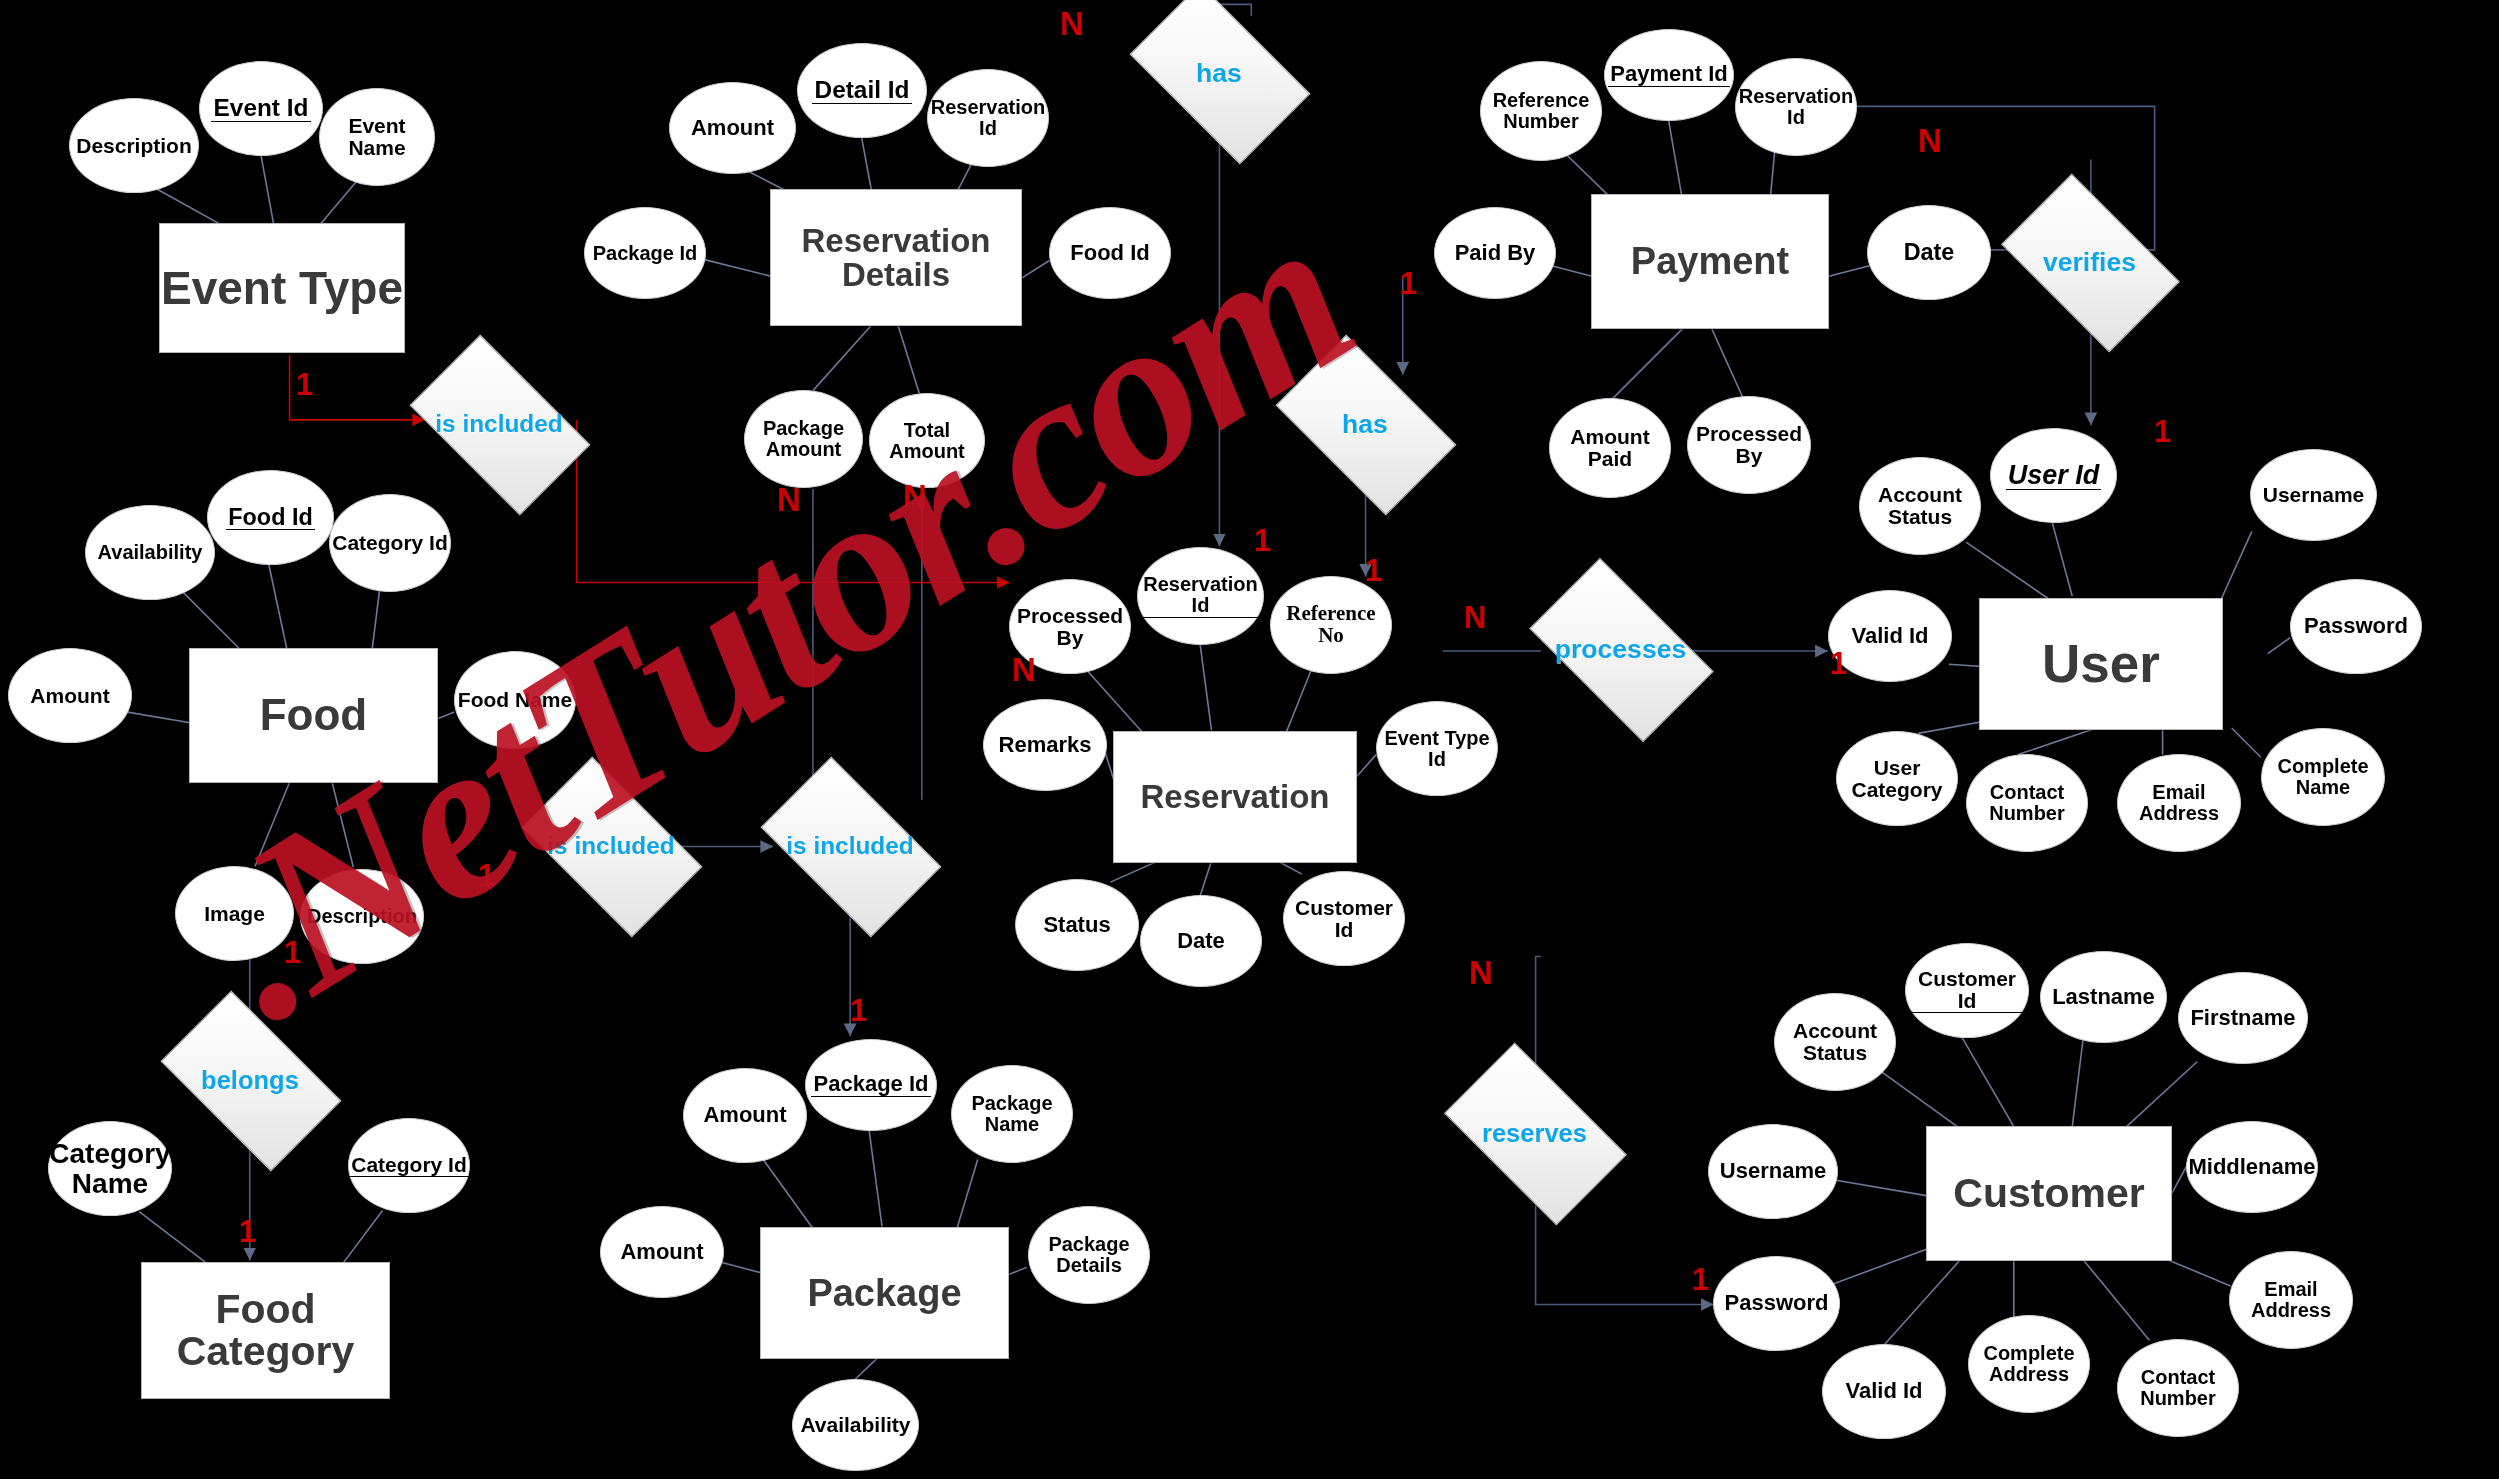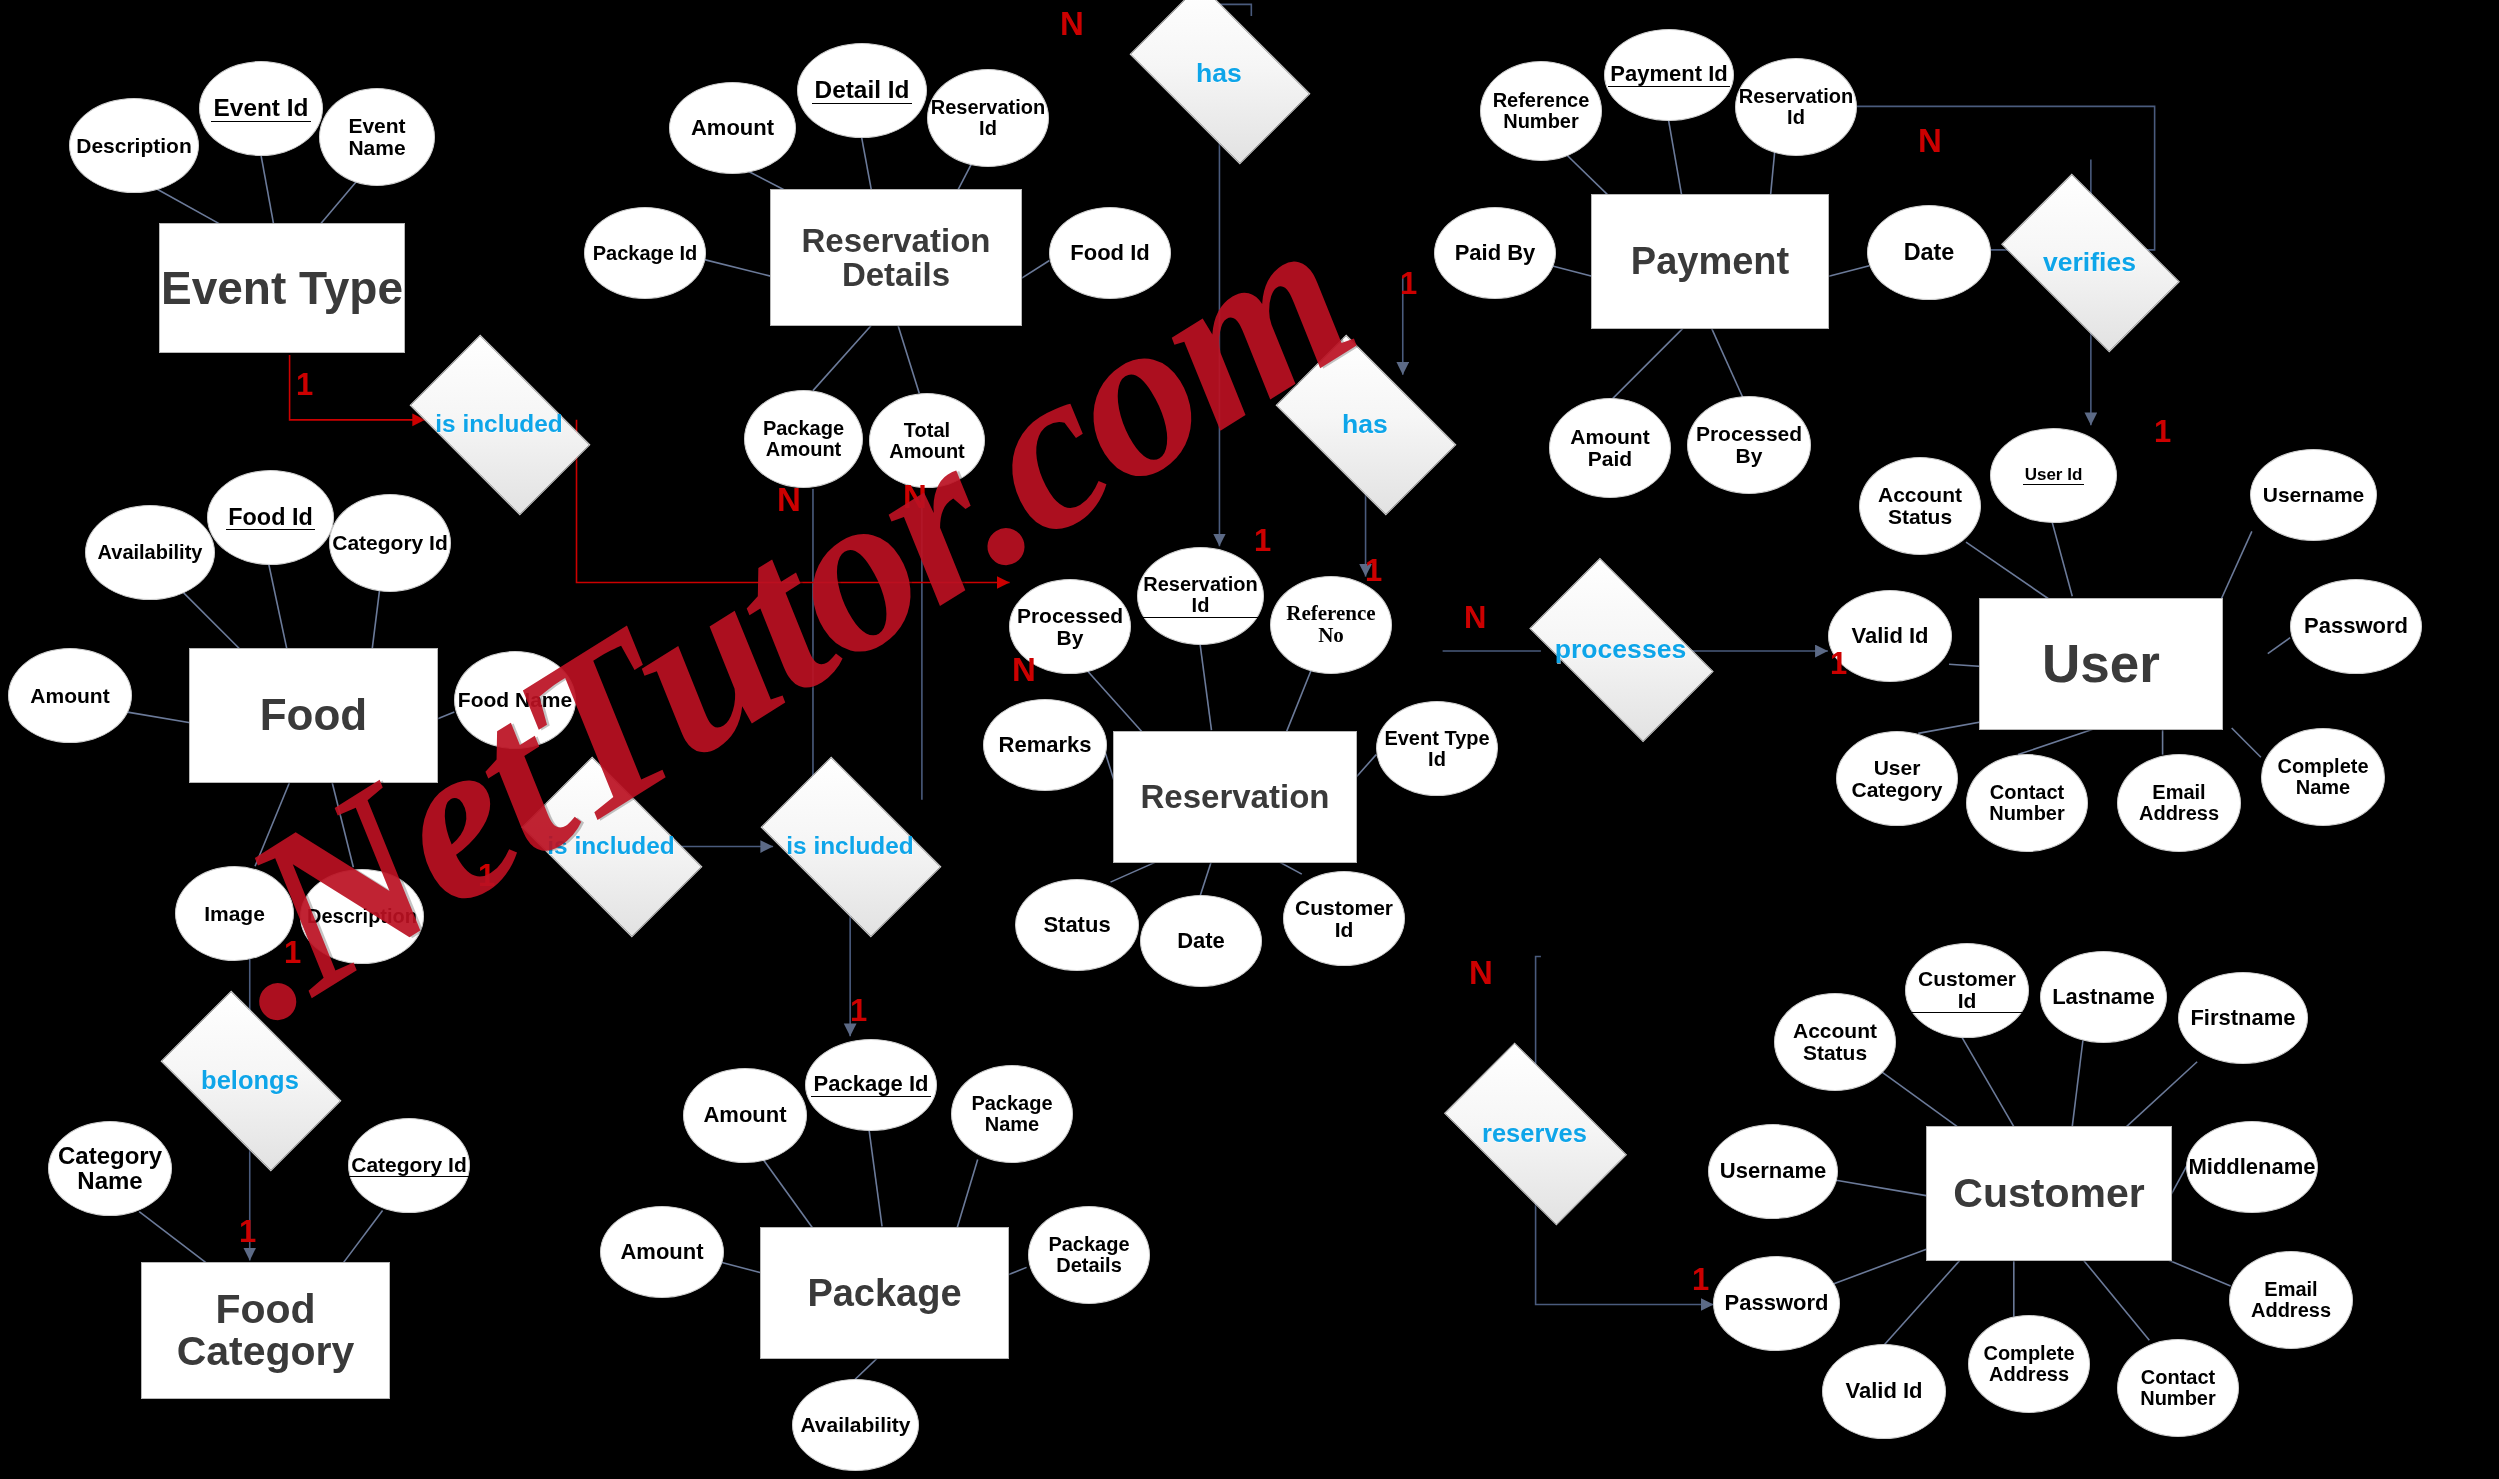--- a/index.html
+++ b/index.html
@@ -305,21 +305,21 @@
       </div>
       <div class="attr" style="left: 1140px; top: 895px; width: 120px; height: 90px; font-size: 22px;">
         <span>Date</span>
       </div>
       <div class="attr" style="left: 1283px; top: 871px; width: 120px; height: 93px; font-size: 21px;">
         <span>Customer Id</span>
       </div>
       <div class="attr" style="left: 1859px; top: 457px; width: 120px; height: 96px; font-size: 21px;">
         <span>Account Status</span>
       </div>
-      <div class="attr key" style="left: 1990px; top: 428px; width: 125px; height: 93px; font-size: 17px;">
+      <div class="attr key" style="left: 1990px; top: 428px; width: 125px; height: 93px; font-size: 27px; font-style: italic;">
         <span>User Id</span>
       </div>
       <div class="attr" style="left: 2250px; top: 449px; width: 125px; height: 90px; font-size: 21px;">
         <span>Username</span>
       </div>
       <div class="attr" style="left: 2290px; top: 579px; width: 130px; height: 93px; font-size: 22px;">
         <span>Password</span>
       </div>
       <div class="attr" style="left: 1828px; top: 590px; width: 122px; height: 90px; font-size: 22px;">
         <span>Valid Id</span>
@@ -329,21 +329,21 @@
       </div>
       <div class="attr" style="left: 1966px; top: 754px; width: 120px; height: 96px; font-size: 20px;">
         <span>Contact Number</span>
       </div>
       <div class="attr" style="left: 2117px; top: 754px; width: 122px; height: 96px; font-size: 20px;">
         <span>Email Address</span>
       </div>
       <div class="attr" style="left: 2261px; top: 728px; width: 122px; height: 96px; font-size: 20px;">
         <span>Complete Name</span>
       </div>
-      <div class="attr" style="left: 48px; top: 1121px; width: 122px; height: 93px; font-size: 24px; text-align: center;">
+      <div class="attr" style="left: 48px; top: 1121px; width: 122px; height: 93px; font-size: 28px; text-align: center;">
         <span>Category Name</span>
       </div>
       <div class="attr key" style="left: 348px; top: 1118px; width: 120px; height: 93px; font-size: 21px;">
         <span>Category Id</span>
       </div>
       <div class="attr" style="left: 683px; top: 1068px; width: 122px; height: 93px; font-size: 22px;">
         <span>Amount</span>
       </div>
       <div class="attr key" style="left: 805px; top: 1039px; width: 130px; height: 90px; font-size: 22px;">
         <span>Package Id</span>

